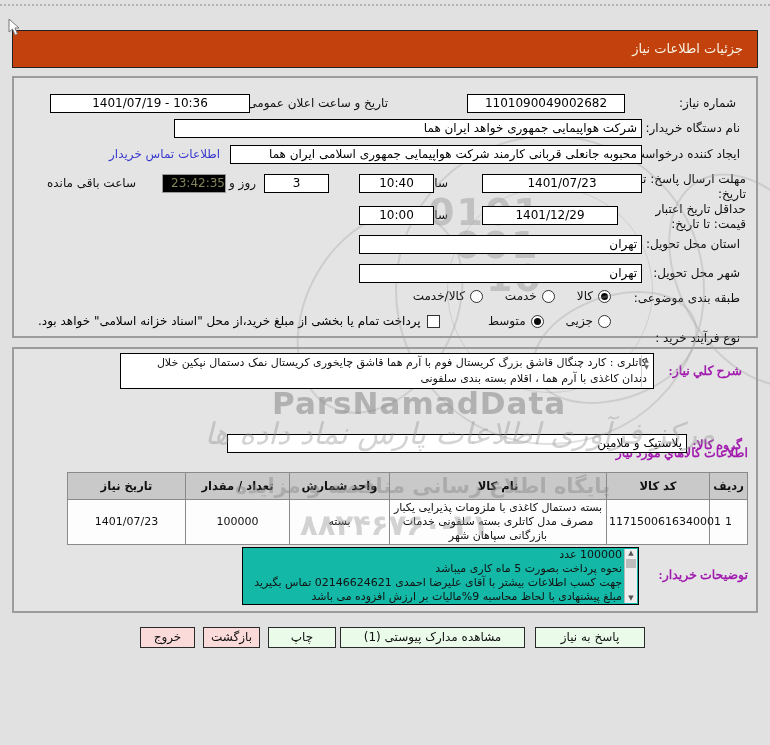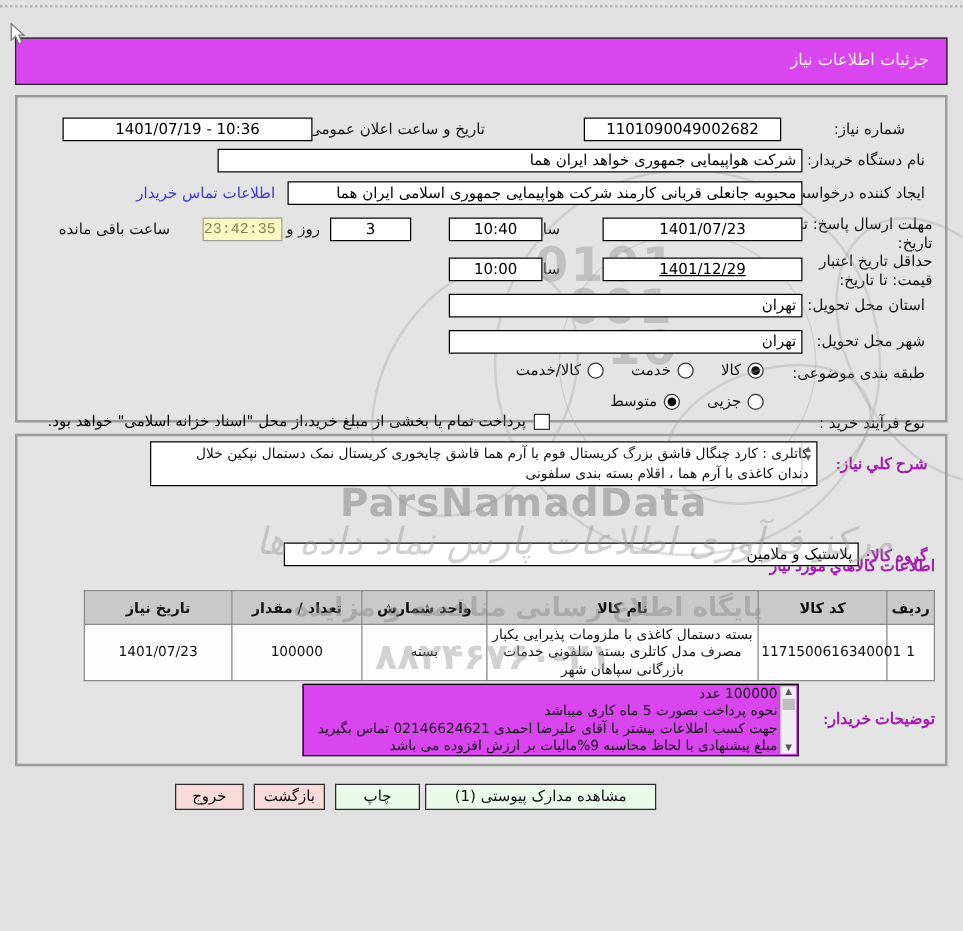--- a/index.html
+++ b/index.html
@@ -3,38 +3,38 @@
 <meta charset="utf-8">
 <style>
   * { box-sizing: border-box; margin: 0; padding: 0; }
   html,body { background:#e1e1e1; }
   body { font-family:"DejaVu Sans", sans-serif; }
   #screen { position:relative; width:770px; height:745px; background:#e1e1e1; overflow:hidden; direction:rtl; }
 
   .dotline { position:absolute; top:4px; left:0; width:770px; border-top:2px dotted #b3b3b3; }
 
   .titlebar { position:absolute; left:12px; top:30px; width:746px; height:38px;
-    background:#d946ef; border:1px solid #222; color:#f8f3e2; font-size:13px;
+    background:#c2410c; border:1px solid #222; color:#f8f3e2; font-size:13px;
     line-height:36px; text-align:right; padding-right:14px; }
 
   .panel { position:absolute; left:12px; width:746px; background:#e4e4e4; border:2px solid #9c9c9c; }
   #panel1 { top:76px; height:262px; }
   #panel2 { top:347px; height:266px; }
 
   .lbl { position:absolute; font-size:12px; color:#111; white-space:nowrap; }
   .lbl2 { position:absolute; font-size:12px; color:#111; line-height:15px; text-align:right; }
 
   .inp { position:absolute; background:#fff; border:1px solid #000; font-size:12px;
     height:19px; line-height:17px; z-index:10; overflow:hidden; white-space:nowrap; }
   .ctr { text-align:center; }
   .rt  { text-align:right; padding-right:4px; }
   .ltr { direction:ltr; unicode-bidi:isolate; }
 
-  .countdown { position:absolute; background:#fef9c3; border:1px solid #9a9a9a; color:#84845a;
-    font-size:12px; height:19px; line-height:17px; text-align:left; z-index:10;font-family:Liberation Mono, monospace; }
+  .countdown { position:absolute; background:#000000; border:1px solid #9a9a9a; color:#84845a;
+    font-size:12px; height:19px; line-height:17px; text-align:right; z-index:10; }
 
   .link { position:absolute; color:#3a3acf; font-size:12px; white-space:nowrap; cursor:pointer; }
 
   .optrow { position:absolute; display:flex; gap:22px; align-items:center; }
   .opt { display:inline-flex; align-items:center; gap:5px; font-size:12px; color:#111; }
   .radio { width:13px; height:13px; border:1px solid #333; border-radius:50%; background:#fff; flex:0 0 auto; }
   .radio.checked { position:relative; }
   .radio.checked::after { content:""; position:absolute; inset:2px; border-radius:50%; background:#0a0a0a; }
   .checkbox { width:13px; height:13px; border:1px solid #333; background:#fff; flex:0 0 auto; }
 
@@ -46,21 +46,21 @@
   
   .descbar { position:absolute; right:2px; left:auto; border-right:none; border-left:1px solid #ccc; }
 
   .sectitle { position:absolute; font-size:12.5px; font-weight:bold; color:#a21caf; white-space:nowrap;font-family:Liberation Serif, serif; }
 
   table.goods { position:absolute; left:53px; top:123px; width:680px; border-collapse:collapse;
     font-size:11.5px; color:#111; table-layout:fixed; }
   table.goods th { background:#c9c9c9; border:1px solid #8a8a8a; height:27px; font-weight:bold; text-align:center; }
   table.goods td { background:#fdfdfd; border:1px solid #8a8a8a; height:38px; text-align:center; font-size:11px; line-height:14px; padding:1px 2px; }
 
-  .notesbox { position:absolute; left:228px; top:198px; width:397px; height:58px; background:#d946ef;
+  .notesbox { position:absolute; left:228px; top:198px; width:397px; height:58px; background:#14b8a6;
     border:1px solid #000; font-size:11px; line-height:14px; color:#111; text-align:right;
     padding:0 16px 0 4px; overflow:hidden; }
   .notesbar { position:absolute; right:1px; top:1px; bottom:1px; width:13px; background:#eee;
     border-left:1px solid #bbb; font-size:7px; color:#555; text-align:center; }
   .notesbar .up { position:absolute; top:0;  left:0; right:0; height:9px; line-height:9px; }
   .notesbar .dn { position:absolute; bottom:0; left:0; right:0; height:9px; line-height:9px; }
   .notesbar .thumb { position:absolute; top:10px; left:1px; right:1px; height:9px; background:#bdbdbd; }
 
   .btn { position:absolute; top:627px; height:21px; border:1px solid #2a2a2a; font-size:12px;
     line-height:19px; text-align:center; cursor:pointer; color:#111; }
@@ -87,21 +87,21 @@
   <div class="dotline"></div>
 
   <svg class="cursor" width="14" height="18" viewBox="0 0 14 18">
     <path d="M1,1 L1,14 L4.5,11 L7,17 L9.5,16 L7,10 L11,10 Z" fill="#fff" stroke="#777" stroke-width="1"></path>
   </svg>
 
   <div class="titlebar">جزئیات اطلاعات نیاز</div>
 
   <div class="panel" id="panel1">
 
-    <div class="lbl" style="right:32px; top:18px;">شماره نیاز:</div>
+    <div class="lbl" style="right:20px; top:18px;">شماره نیاز:</div>
     <div class="inp ctr ltr" style="left:453px; top:16px; width:158px;">1101090049002682</div>
     <div class="lbl" style="right:368px; top:18px;">تاریخ و ساعت اعلان عمومی:</div>
     <div class="inp ctr ltr" style="left:36px; top:16px; width:200px;">1401/07/19 - 10:36</div>
 
     <div class="lbl" style="right:16px; top:43px;">نام دستگاه خریدار:</div>
     <div class="inp rt" style="left:160px; top:41px; width:468px;">شرکت هواپیمایی جمهوری خواهد ایران هما</div>
 
     <div class="lbl" style="right:16px; top:69px;">ایجاد کننده درخواست:</div>
     <div class="inp rt" style="left:216px; top:67px; width:412px;">محبوبه جانعلی قربانی کارمند شرکت هواپیمایی جمهوری اسلامی ایران هما</div>
     <div class="link" style="left:95px; top:69px;">اطلاعات تماس خریدار</div>
@@ -109,21 +109,21 @@
     <div class="lbl2" style="right:10px; top:94px; width:112px;">مهلت ارسال پاسخ: تا تاریخ:</div>
     <div class="inp ctr ltr" style="left:468px; top:96px; width:160px;">1401/07/23</div>
     <div class="lbl" style="right:308px; top:98px;">ساعت</div>
     <div class="inp ctr ltr" style="left:345px; top:96px; width:75px;">10:40</div>
     <div class="inp ctr ltr" style="left:250px; top:96px; width:65px;">3</div>
     <div class="lbl" style="right:500px; top:98px;">روز و</div>
     <div class="countdown ltr" style="left:148px; top:96px; width:64px;">23:42:35</div>
     <div class="lbl" style="left:33px; top:98px;">ساعت باقی مانده</div>
 
     <div class="lbl2" style="right:10px; top:124px; width:112px;">حداقل تاریخ اعتبار قیمت: تا تاریخ:</div>
-    <div class="inp ctr ltr" style="left:468px; top:128px; width:160px;text-decoration:underline;">1401/12/29</div>
+    <div class="inp ctr ltr" style="left:468px; top:128px; width:136px;">1401/12/29</div>
     <div class="lbl" style="right:308px; top:130px;">ساعت</div>
     <div class="inp ctr ltr" style="left:345px; top:128px; width:75px;">10:00</div>
 
     <div class="lbl" style="right:16px; top:159px;">استان محل تحویل:</div>
     <div class="inp rt" style="left:345px; top:157px; width:283px;">تهران</div>
 
     <div class="lbl" style="right:16px; top:188px;">شهر محل تحویل:</div>
     <div class="inp rt" style="left:345px; top:186px; width:283px;">تهران</div>
 
     <div class="lbl" style="right:16px; top:213px;">طبقه بندی موضوعی:</div>
@@ -146,21 +146,21 @@
     <div class="optrow" style="right:145px; top:236px;">
       <span class="opt">
         <span class="radio"></span>
         <span>جزیی</span>
       </span>
       <span class="opt">
         <span class="radio checked"></span>
         <span>متوسط</span>
       </span>
     </div>
-    <div class="optrow" style="left:24px; top:252px; gap:6px;">
+    <div class="optrow" style="left:24px; top:236px; gap:6px;">
       <span class="checkbox"></span>
       <span style="font-size:12px;">پرداخت تمام یا بخشی از مبلغ خرید،از محل "اسناد خزانه اسلامی" خواهد بود.</span>
     </div>
   </div>
 
   <div class="panel" id="panel2">
 
     <div class="sectitle" style="right:14px; top:14px;">شرح کلي نياز:</div>
     <div class="descbox">
       <span>کاتلری : کارد چنگال  قاشق بزرگ کریستال فوم با آرم هما قاشق چایخوری کریستال  نمک دستمال نپکین خلال دندان کاغذی با آرم هما ، اقلام بسته بندی سلفونی</span>
@@ -210,20 +210,21 @@
       <div>جهت کسب اطلاعات بیشتر با آقای علیرضا احمدی  02146624621 تماس بگیرید</div>
       <div>مبلغ پیشنهادی با لحاظ محاسبه 9%مالیات بر ارزش افزوده می باشد</div>
       <div class="notesbar">
         <div class="up">▲</div>
         <div class="thumb"></div>
         <div class="dn">▼</div>
       </div>
     </div>
   </div>
 
+  <div class="btn green" style="left:535px; width:110px;">پاسخ به نیاز</div>
   <div class="btn green" style="left:340px; width:185px;">مشاهده مدارک پیوستی (1)</div>
   <div class="btn green" style="left:268px; width:68px;">چاپ</div>
   <div class="btn pink" style="left:203px; width:57px;">بازگشت</div>
   <div class="btn pink" style="left:140px; width:55px;">خروج</div>
 
   <div class="wm wm-shape" style="left:395px; top:135px; width:310px; height:310px;"></div>
   <div class="wm wm-shape" style="left:447px; top:187px; width:206px; height:206px; border-width:1px;"></div>
   <div class="wm wm-shape" style="left:305px; top:205px; width:150px; height:215px; transform:rotate(28deg);"></div>
   <div class="wm wm-shape" style="left:530px; top:295px; width:170px; height:105px; transform:rotate(-18deg);"></div>
   <div class="wm wm-shape" style="left:680px; top:165px; width:150px; height:230px; transform:rotate(-30deg);"></div>

